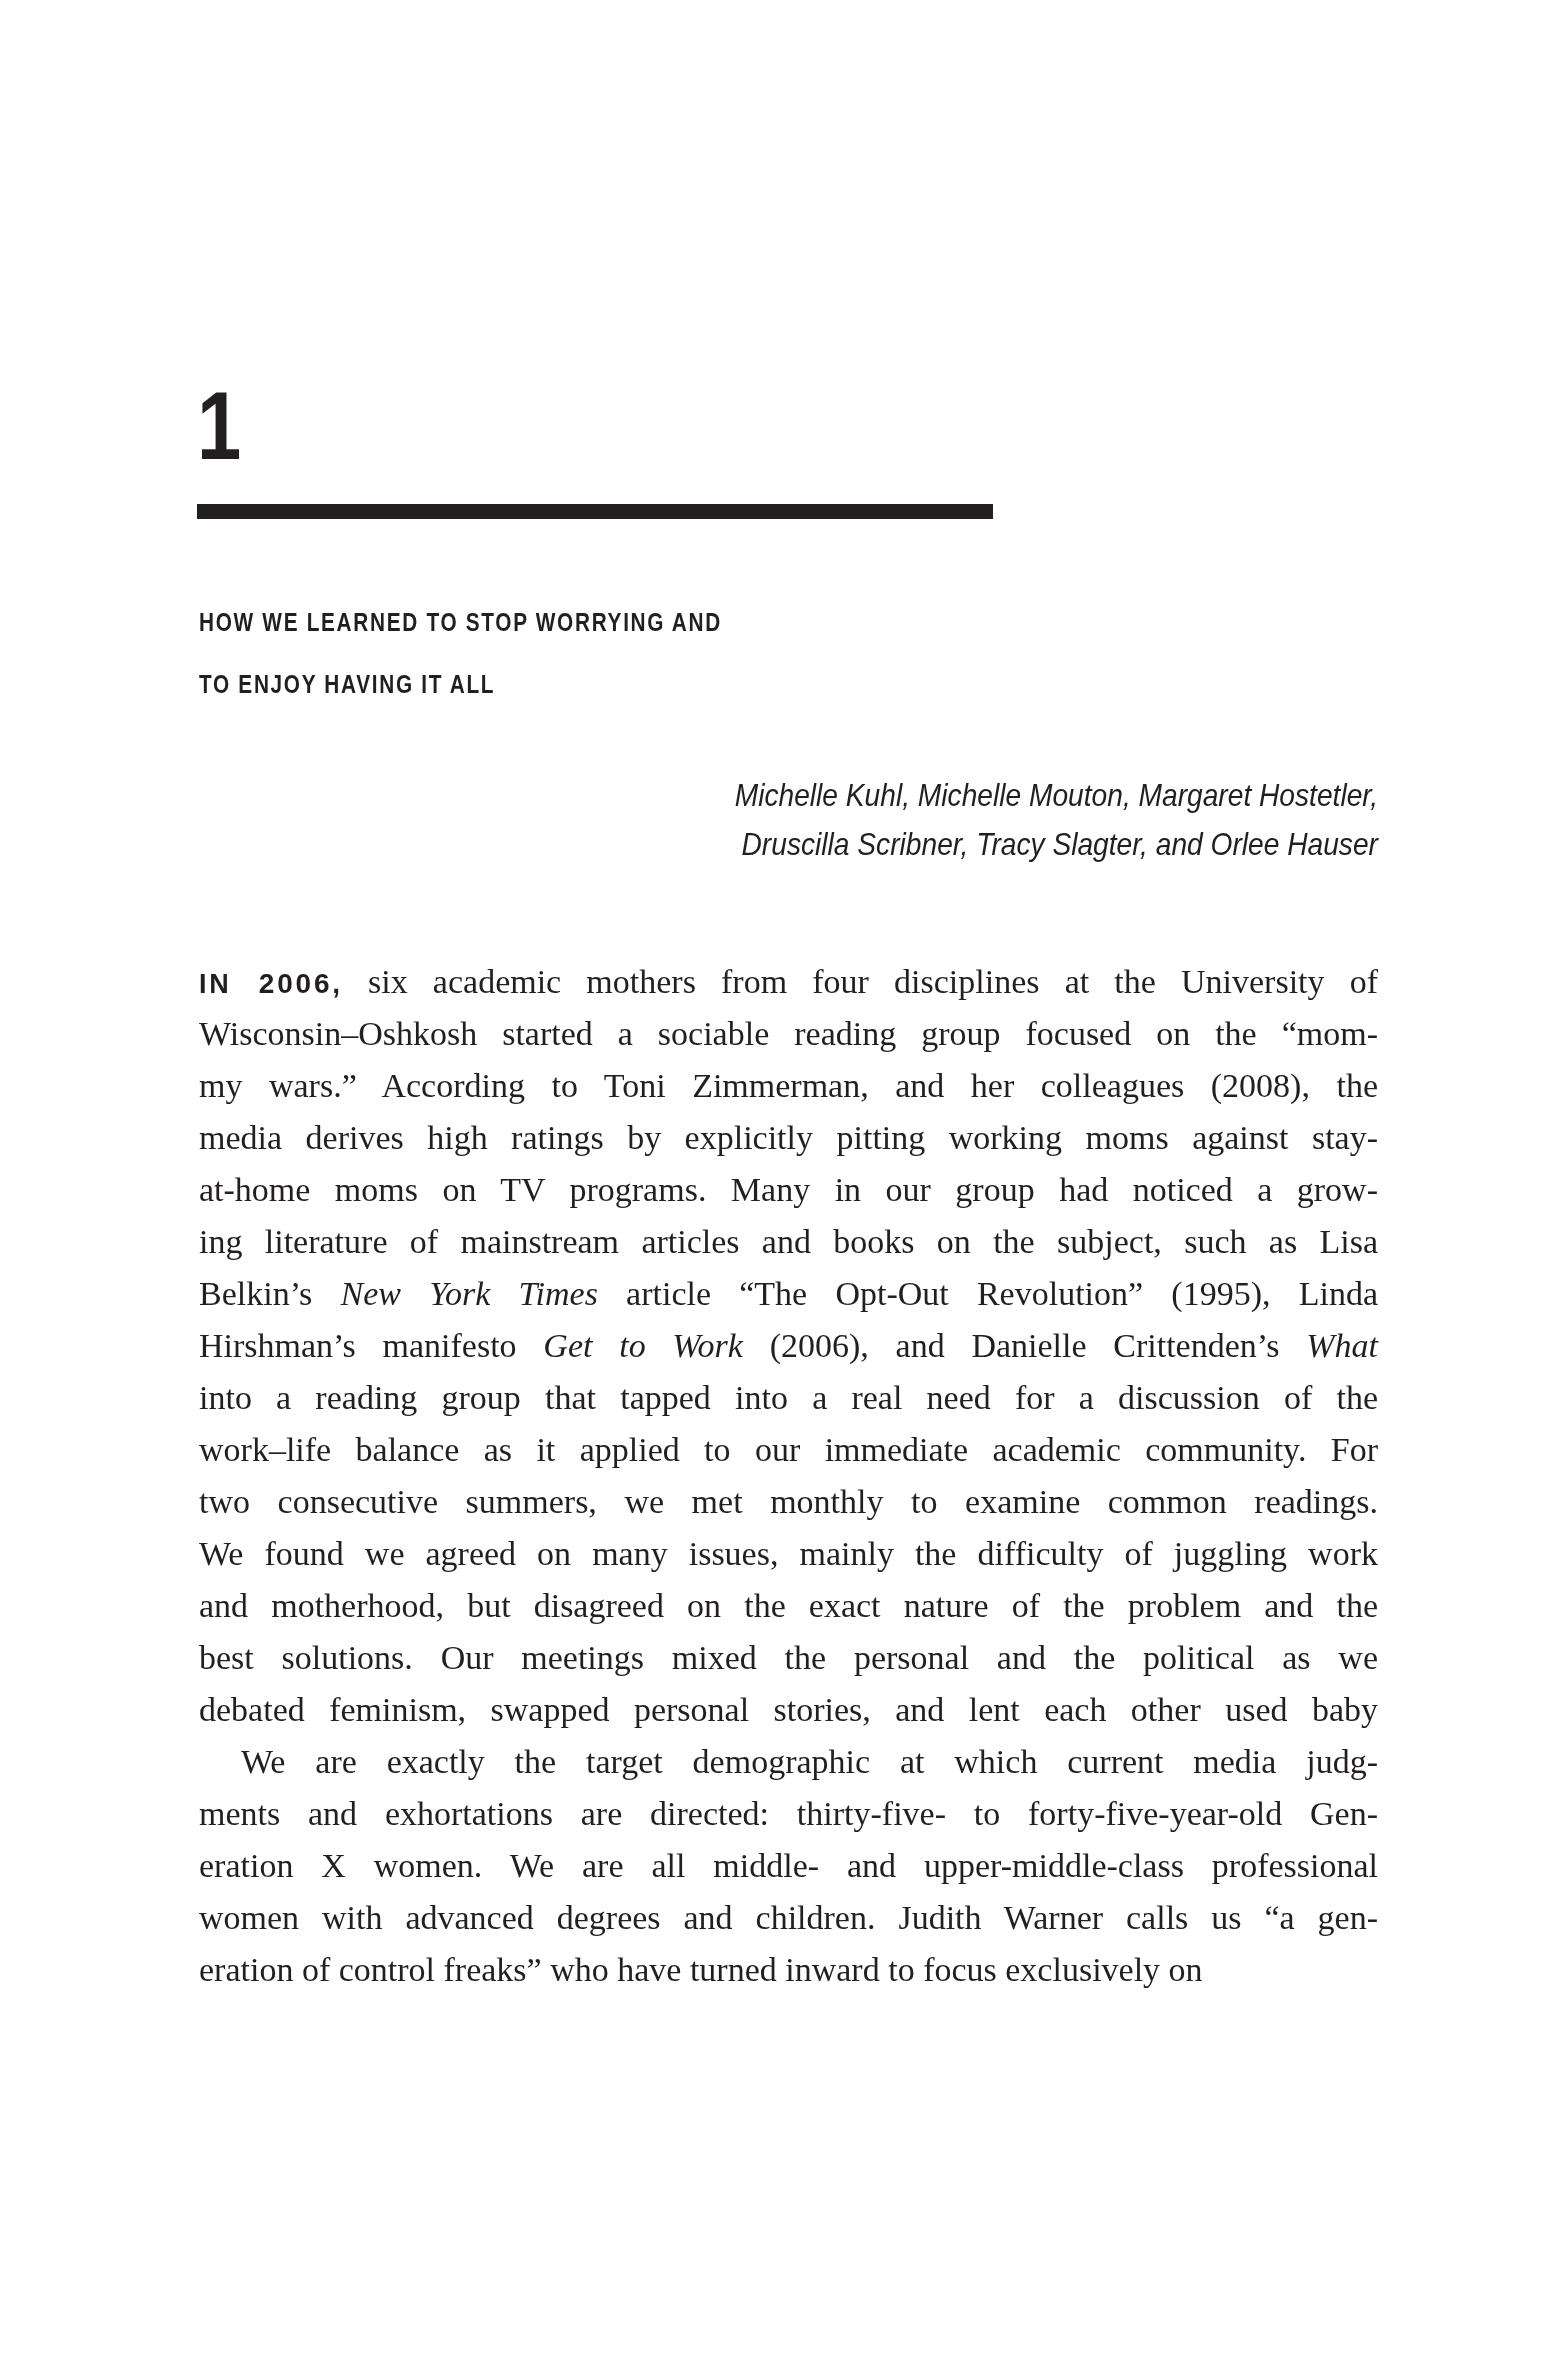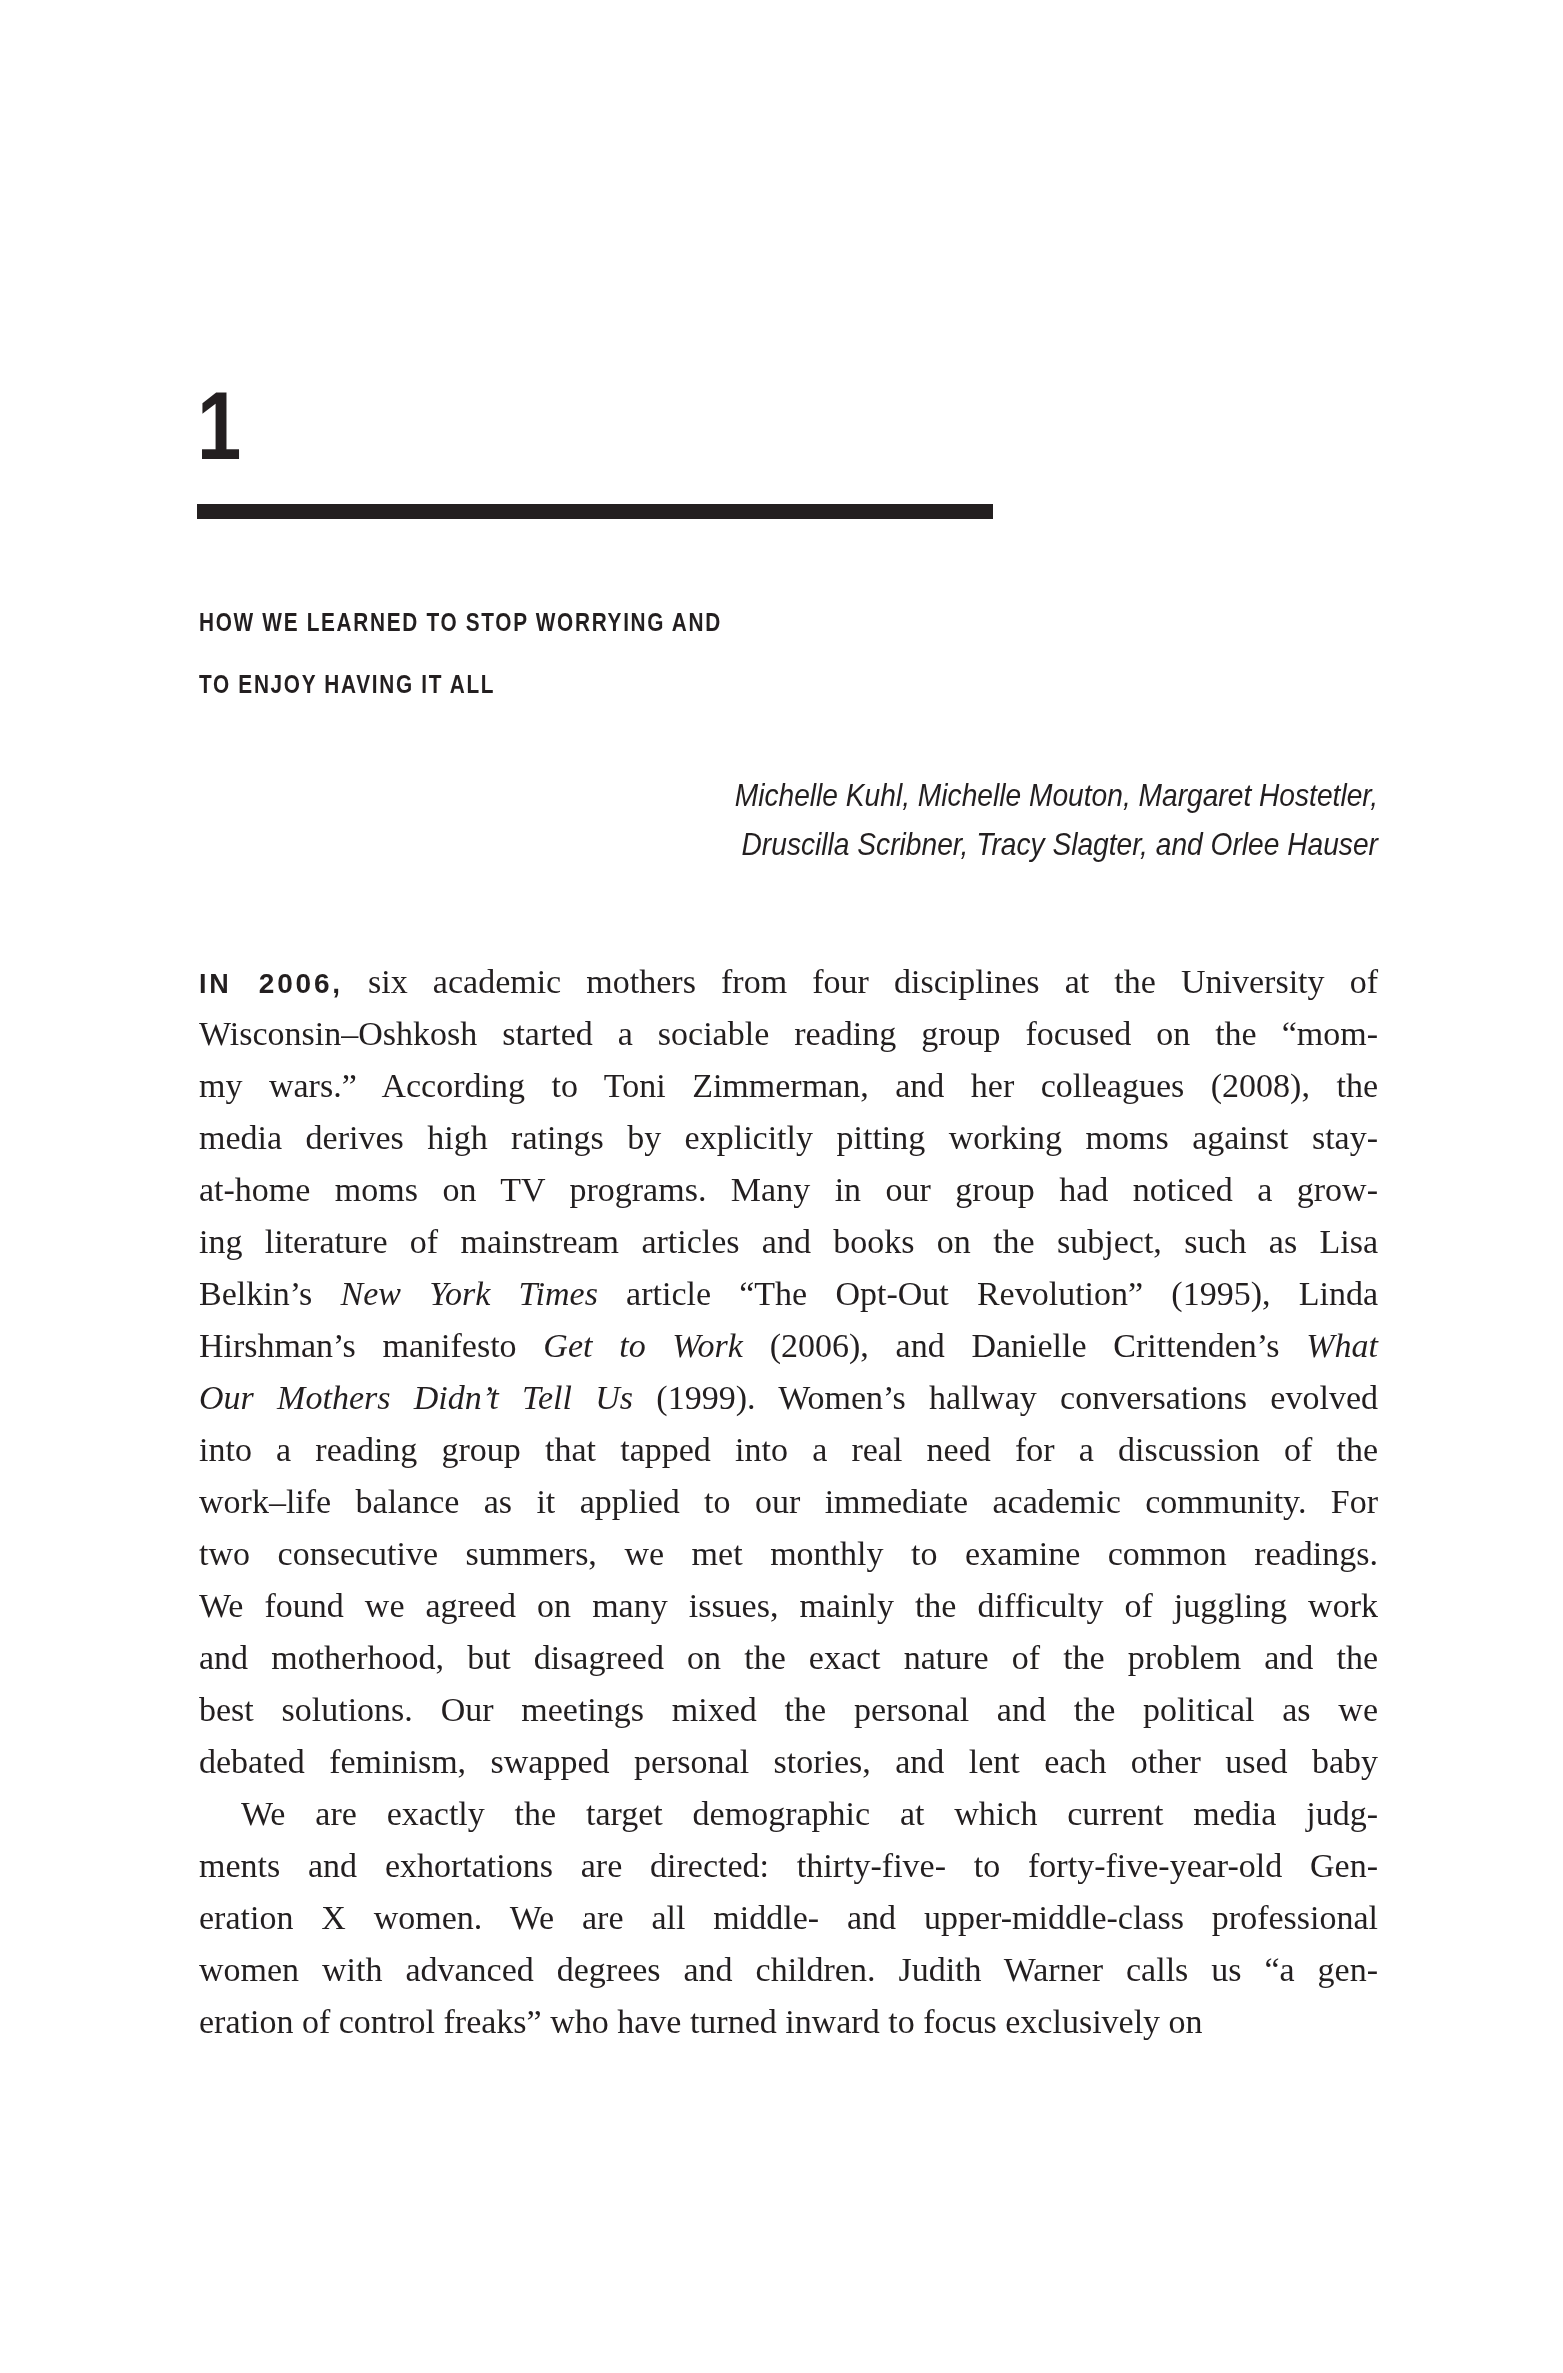--- a/index.html
+++ b/index.html
@@ -125,21 +125,20 @@
 <div class="body-text" id="body-text">
     <div>
       <span class="body-line"><span class="run-smallcaps"><span class="sc-small">IN</span><span> 2006,</span></span><span> six academic mothers from four disciplines at the University of</span></span>
       <span class="body-line"><span>Wisconsin–Oshkosh started a sociable reading group focused on the “mom-</span></span>
       <span class="body-line"><span>my wars.” According to Toni Zimmerman, and her colleagues (2008), the</span></span>
       <span class="body-line"><span>media derives high ratings by explicitly pitting working moms against stay-</span></span>
       <span class="body-line"><span>at-home moms on TV programs. Many in our group had noticed a grow-</span></span>
       <span class="body-line"><span>ing literature of mainstream articles and books on the subject, such as Lisa</span></span>
       <span class="body-line"><span>Belkin’s </span><span class="run-italic">New York Times</span><span> article “The Opt-Out Revolution” (1995), Linda</span></span>
       <span class="body-line"><span>Hirshman’s manifesto </span><span class="run-italic">Get to Work</span><span> (2006), and Danielle Crittenden’s </span><span class="run-italic">What</span></span>
-      <span class="body-line"><span class="run-italic">Our Mothers Didn’t Tell Us</span><span> (1999). Women’s hallway conversations evolved</span></span>
       <span class="body-line"><span>into a reading group that tapped into a real need for a discussion of the</span></span>
       <span class="body-line"><span>work–life balance as it applied to our immediate academic community. For</span></span>
       <span class="body-line"><span>two consecutive summers, we met monthly to examine common readings.</span></span>
       <span class="body-line"><span>We found we agreed on many issues, mainly the difficulty of juggling work</span></span>
       <span class="body-line"><span>and motherhood, but disagreed on the exact nature of the problem and the</span></span>
       <span class="body-line"><span>best solutions. Our meetings mixed the personal and the political as we</span></span>
       <span class="body-line"><span>debated feminism, swapped personal stories, and lent each other used baby</span></span>
     </div>
     <div>
       <span class="body-line indent"><span>We are exactly the target demographic at which current media judg-</span></span>

